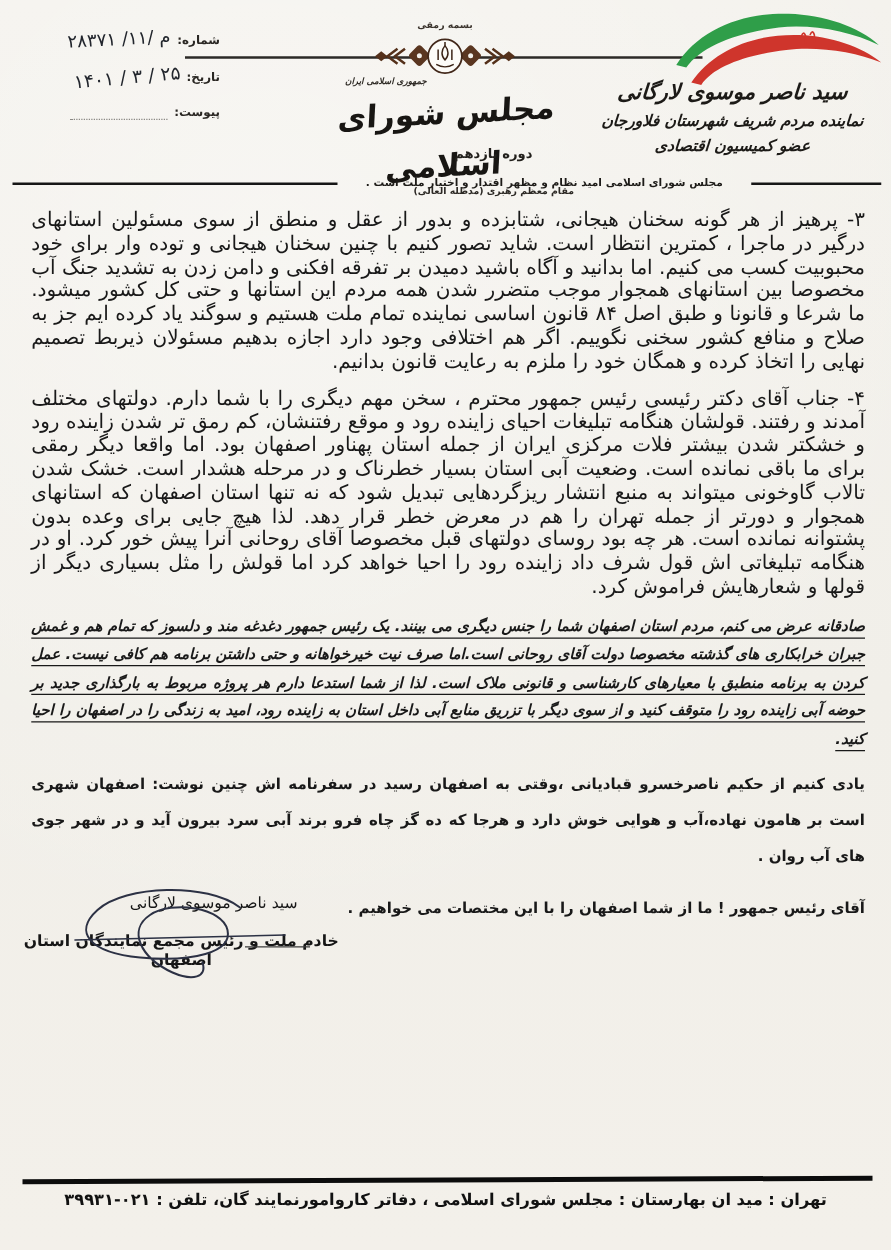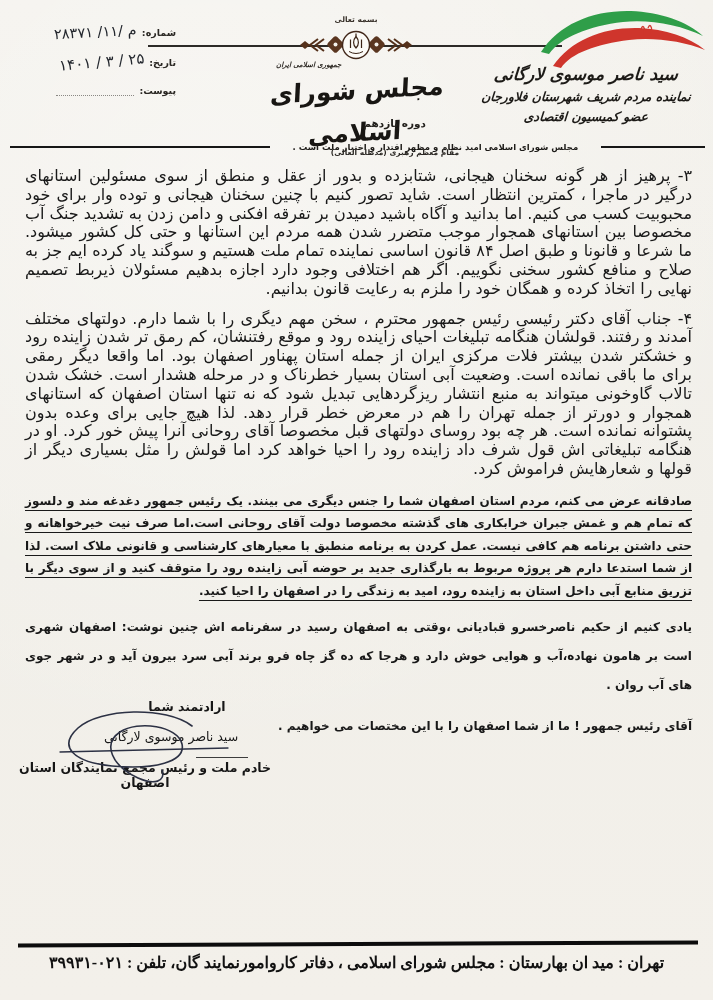--- a/index.html
+++ b/index.html
@@ -45,35 +45,35 @@
   .motto-line.l{flex:2.5;}
   .motto-line.r{flex:1;}
   .motto-text{font-size:8.5px;font-weight:bold;color:#1d1b18;white-space:nowrap;direction:rtl;}
   .motto-attr{position:absolute;top:148px;left:250px;width:290px;text-align:center;font-size:7.5px;font-weight:bold;color:#2b2824;direction:rtl;}
 
   
   .body-text{position:absolute;top:167px;left:25px;right:21px;direction:rtl;text-align:justify;color:#191919;}
   .body-text p{margin:0;}
   .p-normal{font-size:16px;line-height:18.8px;margin-bottom:11px !important;}
   .p-em{font-size:12px;font-weight:bold;line-height:22.5px;margin-top:5px;margin-bottom:11px !important;
-        text-decoration:underline;text-underline-offset:5px;text-decoration-thickness:1.2px;}
+        text-decoration:underline;text-underline-offset:5px;text-decoration-thickness:1.2px;font-style:italic;}
   .p-bold{font-size:12px;font-weight:bold;line-height:29px;margin-bottom:12px !important;}
 
   
   .sig-block{position:absolute;left:16px;top:699px;width:258px;direction:rtl;text-align:center;color:#161616;}
   .sig-closing{font-size:12.5px;font-weight:bold;transform:translateX(42px);}
   .sig-name{font-size:12.5px;margin-top:15px;transform:translateX(26px);}
   .sig-title{font-size:12.5px;font-weight:bold;margin-top:16px;}
   .sig-rule{position:absolute;left:196px;top:757px;width:52px;height:1.2px;background:#3c3c3c;}
   .scribble{position:absolute;left:42px;top:706px;pointer-events:none;}
 
   
   .footer-rule{position:absolute;left:18px;right:15px;top:942px;height:3.6px;background:#0c0c0c;transform:rotate(-.25deg);}
   .footer-text{position:absolute;top:953px;left:0;right:0;text-align:center;direction:rtl;
-    font-size:16px;font-weight:bold;color:#111;font-family:Liberation Serif, serif;}
+    font-size:13px;font-weight:bold;color:#111;}
 </style>
 </head>
 <body>
 
 <div id="page">
 
   <div class="meta">
     <div class="meta-row">
       <span class="meta-label">شماره:</span>
       <span class="hand" dir="ltr">م /۱۱/ ۲۸۳۷۱</span>
@@ -82,21 +82,21 @@
       <span class="meta-label">تاریخ:</span>
       <span class="hand date" dir="ltr">۱۴۰۱ / ۳ / ۲۵</span>
     </div>
     <div class="meta-row" style="">
       <span class="meta-label">پیوست:</span>
       <span class="dotline"></span>
     </div>
   </div>
 
   <div class="rule-line"></div>
-  <div class="bismillah">بسمه تعالی</div>
+  <div class="bismillah">بسمه رمقی</div>
 
   <svg class="ornament" width="156" height="38" viewBox="0 0 156 38">
 
     <path d="M22,19 l5,-4 5,4 -5,4 Z" fill="#54301a"></path>
     <path d="M124,19 l5,-4 5,4 -5,4 Z" fill="#54301a"></path>
 
     <path d="M46,13 l-8,6 8,6 M40,13 l-8,6 8,6" stroke="#54301a" stroke-width="2" fill="none"></path>
     <path d="M110,13 l8,6 -8,6 M116,13 l8,6 -8,6" stroke="#54301a" stroke-width="2" fill="none"></path>
 
     <rect x="51" y="12" width="13" height="13" rx="2.5" transform="rotate(45 57.5 18.5)" fill="#5a3620"></rect>
@@ -136,21 +136,20 @@
 
   <div class="body-text">
     <p class="p-normal">۳- پرهیز از هر گونه سخنان هیجانی، شتابزده و بدور از عقل و منطق از سوی مسئولین استانهای درگیر در ماجرا ، کمترین انتظار است. شاید تصور کنیم با چنین سخنان هیجانی و توده وار برای خود محبوبیت کسب می کنیم. اما بدانید و آگاه باشید دمیدن بر تفرقه افکنی و دامن زدن به تشدید جنگ آب مخصوصا بین استانهای همجوار موجب متضرر شدن همه مردم این استانها و حتی کل کشور میشود. ما شرعا و قانونا و طبق اصل ۸۴ قانون اساسی نماینده تمام ملت هستیم و سوگند یاد کرده ایم جز به صلاح و منافع کشور سخنی نگوییم. اگر هم اختلافی وجود دارد اجازه بدهیم مسئولان ذیربط تصمیم نهایی را اتخاذ کرده و همگان خود را ملزم به رعایت قانون بدانیم.</p>
     <p class="p-normal">۴- جناب آقای دکتر رئیسی رئیس جمهور محترم ، سخن مهم دیگری را با شما دارم. دولتهای مختلف آمدند و رفتند. قولشان هنگامه تبلیغات احیای زاینده رود و موقع رفتنشان، کم رمق تر شدن زاینده رود و خشکتر شدن بیشتر فلات مرکزی ایران از جمله استان پهناور اصفهان بود. اما واقعا دیگر رمقی برای ما باقی نمانده است. وضعیت آبی استان بسیار خطرناک و در مرحله هشدار است. خشک شدن تالاب گاوخونی میتواند به منبع انتشار ریزگردهایی تبدیل شود که نه تنها استان اصفهان که استانهای همجوار و دورتر از جمله تهران را هم در معرض خطر قرار دهد. لذا هیچ جایی برای وعده بدون پشتوانه نمانده است. هر چه بود روسای دولتهای قبل مخصوصا آقای روحانی آنرا پیش خور کرد. او در هنگامه تبلیغاتی اش قول شرف داد زاینده رود را احیا خواهد کرد اما قولش را مثل بسیاری دیگر از قولها و شعارهایش فراموش کرد.</p>
     <p class="p-em">صادقانه عرض می کنم، مردم استان اصفهان شما را جنس دیگری می بینند. یک رئیس جمهور دغدغه مند و دلسوز که تمام هم و غمش جبران خرابکاری های گذشته مخصوصا دولت آقای روحانی است.اما صرف نیت خیرخواهانه و حتی داشتن برنامه هم کافی نیست. عمل کردن به برنامه منطبق با معیارهای کارشناسی و قانونی ملاک است. لذا از شما استدعا دارم هر پروژه مربوط به بارگذاری جدید بر حوضه آبی زاینده رود را متوقف کنید و از سوی دیگر با تزریق منابع آبی داخل استان به زاینده رود، امید به زندگی را در اصفهان را احیا کنید.</p>
     <p class="p-bold">یادی کنیم از حکیم ناصرخسرو قبادیانی ،وقتی به اصفهان رسید در سفرنامه اش چنین نوشت: اصفهان شهری است بر هامون نهاده،آب و هوایی خوش دارد و هرجا که ده گز چاه فرو برند آبی سرد بیرون آید و در شهر جوی های آب روان .</p>
     <p class="p-bold">آقای رئیس جمهور ! ما از شما اصفهان را با این مختصات می خواهیم .</p>
   </div>
 
   <div class="sig-block">
-    <div class="sig-closing">ارادتمند شما</div>
     <div class="sig-name">سید ناصر موسوی لارگانی</div>
     <div class="sig-title">خادم ملت و رئیس مجمع نمایندگان استان اصفهان</div>
   </div>
   <div class="sig-rule"></div>
   <svg class="scribble" width="195" height="88" viewBox="0 0 195 88">
     <path d="M150,20 C124,0 58,2 36,22 C16,40 30,56 70,60 C112,64 144,56 140,38 C136,20 96,14 78,26 C60,38 70,60 96,72 C112,79 124,76 120,64" fill="none" stroke="#2c3144" stroke-width="1.6" stroke-linecap="round"></path>
     <path d="M18,46 L186,42" fill="none" stroke="#2c3144" stroke-width="1.3" stroke-linecap="round"></path>
   </svg>
 
   <div class="footer-rule"></div>

